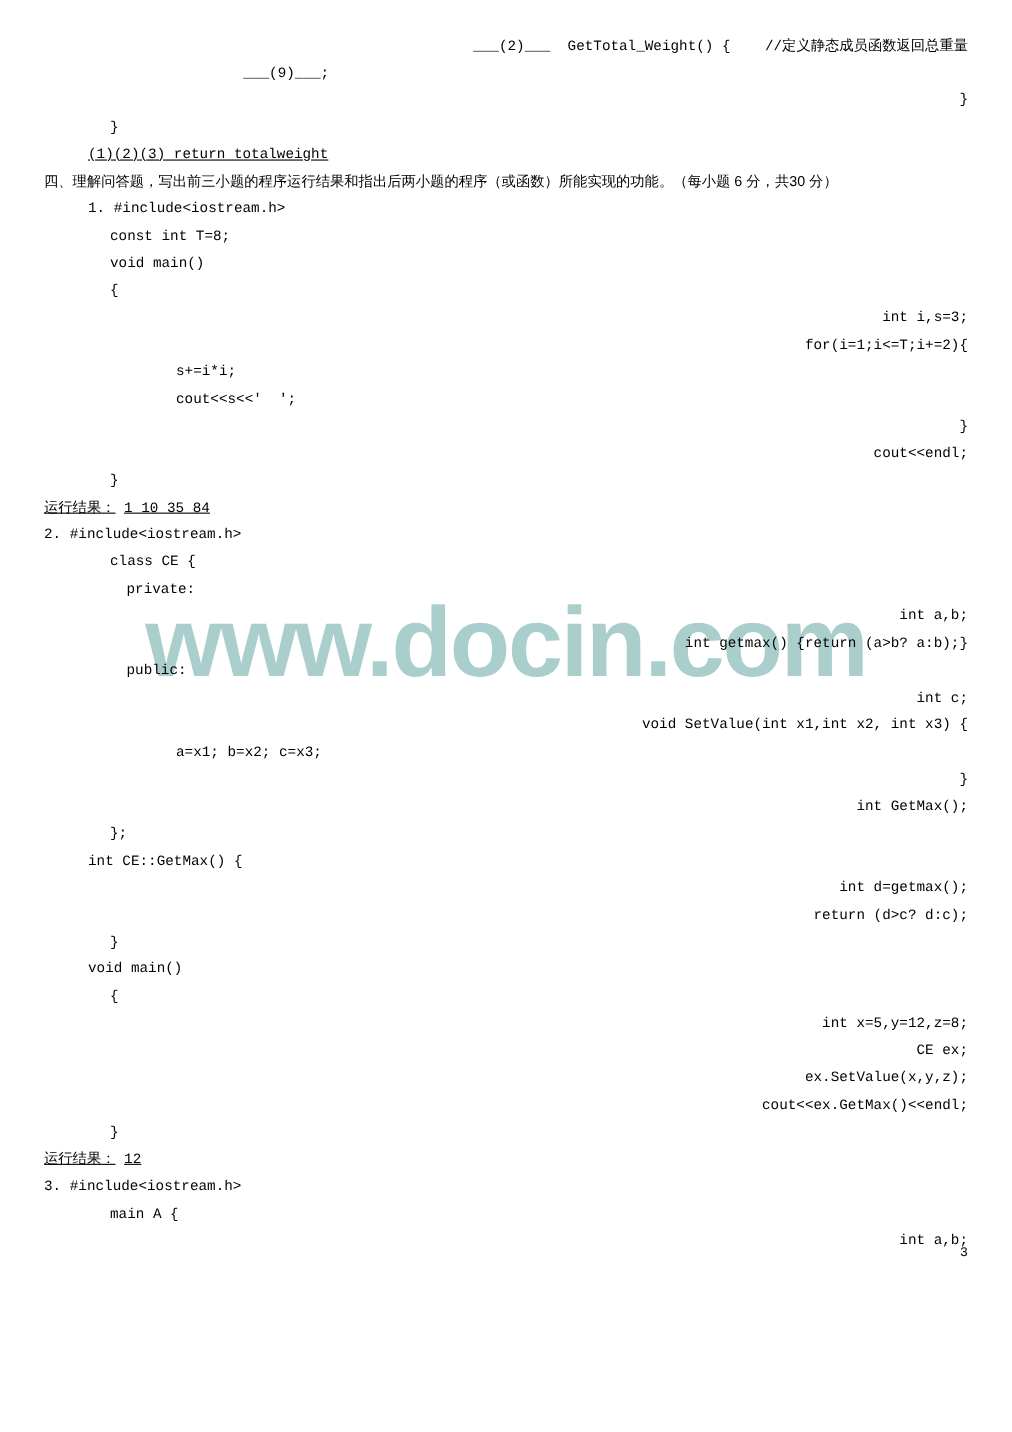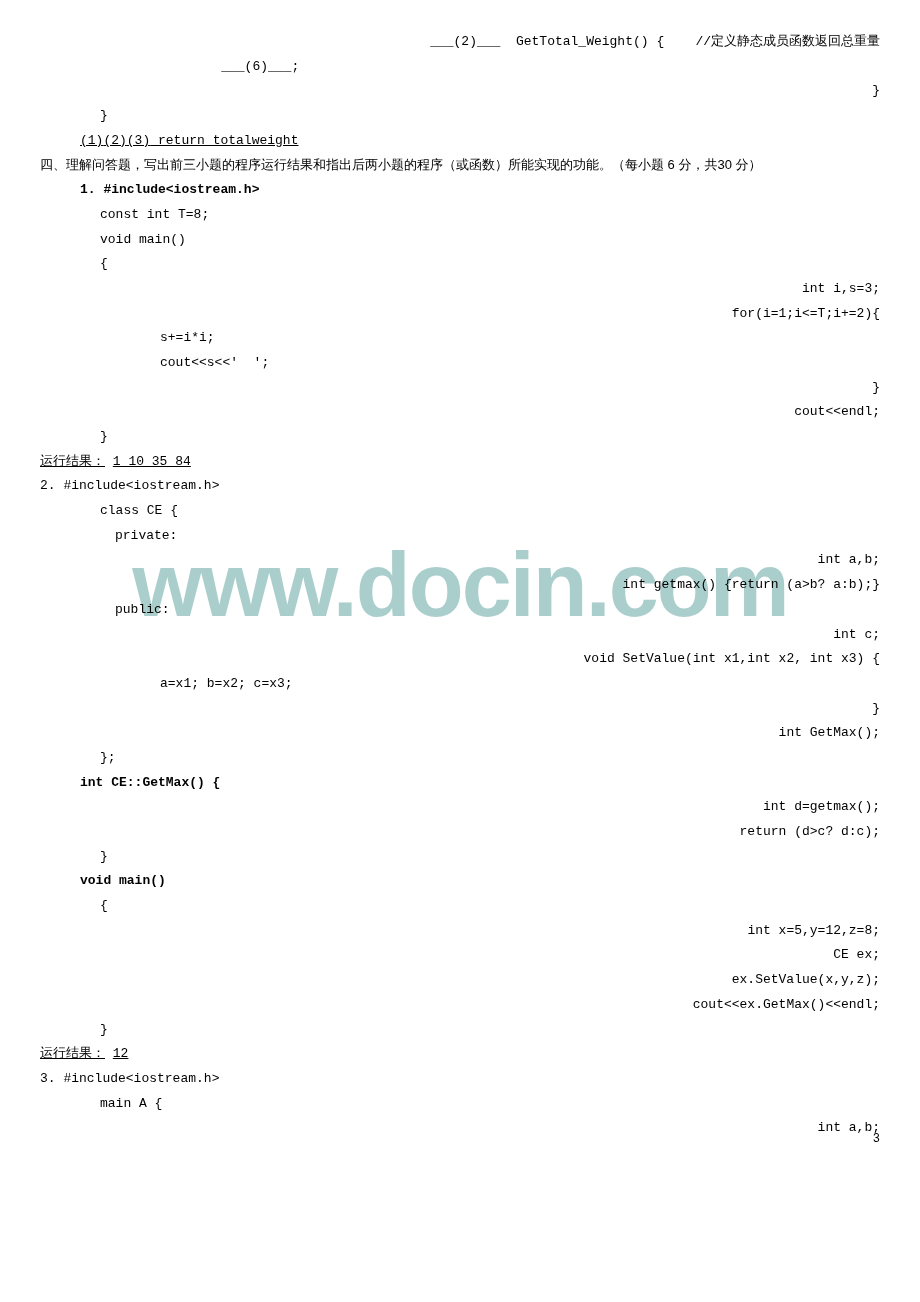--- a/index.html
+++ b/index.html
@@ -44,39 +44,39 @@
   .page-num {
     position: absolute;
     bottom: 20px;
     right: 40px;
     font-size: 12px;
   }
   .indent1 { padding-left: 60px; }
   .indent2 { padding-left: 90px; text-align: right; }
   .indent3 { padding-left: 120px; }
   .indent4 { padding-left: 150px; }
-  .indent-a { padding-left: 40px; font-weight: bold; }
+  .indent-a { padding-left: 40px; }
   .long-answer {
     display: flex;
     padding-left: 40px;
   }
   .long-answer span.seg {
     text-decoration: underline;
     white-space: pre;
   }
 </style>
 </head>
 <body>
 
 <div class="watermark">www.docin.com</div>
 
 <div class="content">
 
   <div class="code-line indent2">___(2)___  GetTotal_Weight() {    //定义静态成员函数返回总重量</div>
-  <div class="code-line indent4">    ___(6)___;</div>
+  <div class="code-line indent4">    ___(9)___;</div>
   <div class="code-line indent2">}</div>
   <div class="code-line indent1">}</div>
 
   <div class="long-answer">
     <span class="seg">(1)</span>
     <span class="seg">(2)</span>
     <span class="seg">(3)</span>
     <span class="seg"> return totalweight</span>
   </div>
 

